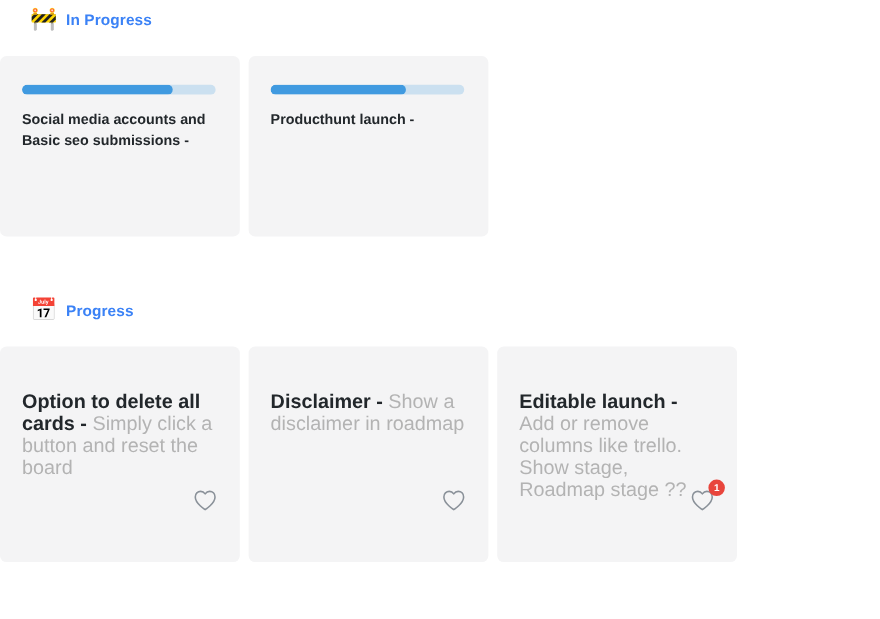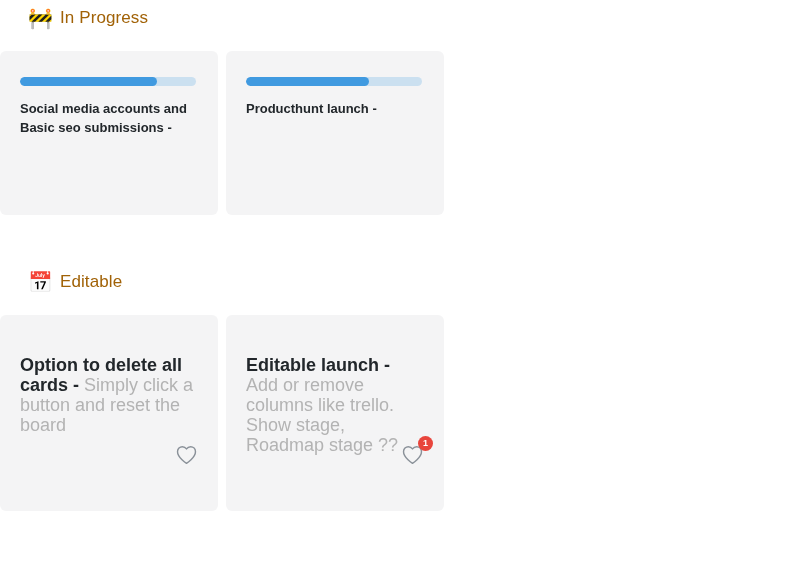--- a/index.html
+++ b/index.html
@@ -35,23 +35,23 @@
 
   .section-emoji {
     font-size: 20px;
     line-height: 1;
     width: 22px;
     text-align: center;
     display: inline-block;
   }
 
   .section-title {
-    font-size: 17px;
-    font-weight: normal;
-    color: #a16207;
+    font-size: 14px;
+    font-weight: bold;
+    color: #3b82f6;
     letter-spacing: 0.1px;
   }
 
   
   .cards {
     display: flex;
     gap: 8px;
     padding-top: 15px;
   }
 
@@ -158,38 +158,50 @@
         <div class="card-title">Producthunt launch -</div>
       </div>
 
     </div>
   </div>
 
   <div class="section" id="section-planned">
 
     <div class="section-header">
       <span class="section-emoji">📅</span>
-      <span class="section-title">Editable</span>
+      <span class="section-title">Progress</span>
     </div>
 
     <div class="cards">
 
       <div class="card card-planned">
         <div class="card-text">
           <span class="lead">Option to delete all cards -</span><span> Simply click a button and reset the board</span>
         </div>
         <div class="like-row">
           <span class="heart-wrap">
             <svg class="heart-icon" width="23" height="21" viewBox="0 0 24 22" fill="none">
               <path d="M12 20.2S2.6 14.3 2.6 8.1c0-3.1 2.3-5.3 5.1-5.3 2 0 3.4 1.1 4.3 2.4.9-1.3 2.3-2.4 4.3-2.4 2.8 0 5.1 2.2 5.1 5.3 0 6.2-9.4 12.1-9.4 12.1z" stroke="#8a9199" stroke-width="1.5" stroke-linejoin="round" fill="none"></path>
             </svg>
           </span>
         </div>
       </div>
 
+      <div class="card card-planned">
+        <div class="card-text">
+          <span class="lead">Disclaimer -</span><span> Show a disclaimer in roadmap</span>
+        </div>
+        <div class="like-row">
+          <span class="heart-wrap">
+            <svg class="heart-icon" width="23" height="21" viewBox="0 0 24 22" fill="none">
+              <path d="M12 20.2S2.6 14.3 2.6 8.1c0-3.1 2.3-5.3 5.1-5.3 2 0 3.4 1.1 4.3 2.4.9-1.3 2.3-2.4 4.3-2.4 2.8 0 5.1 2.2 5.1 5.3 0 6.2-9.4 12.1-9.4 12.1z" stroke="#8a9199" stroke-width="1.5" stroke-linejoin="round" fill="none"></path>
+            </svg>
+          </span>
+        </div>
+      </div>
 
       <div class="card card-planned">
         <div class="card-text">
           <span class="lead">Editable launch -</span><span> Add or remove columns like trello. Show stage, Roadmap stage ??</span>
         </div>
         <div class="like-row">
           <span class="heart-wrap">
             <svg class="heart-icon" width="23" height="21" viewBox="0 0 24 22" fill="none">
               <path d="M12 20.2S2.6 14.3 2.6 8.1c0-3.1 2.3-5.3 5.1-5.3 2 0 3.4 1.1 4.3 2.4.9-1.3 2.3-2.4 4.3-2.4 2.8 0 5.1 2.2 5.1 5.3 0 6.2-9.4 12.1-9.4 12.1z" stroke="#8a9199" stroke-width="1.5" stroke-linejoin="round" fill="none"></path>
             </svg>

